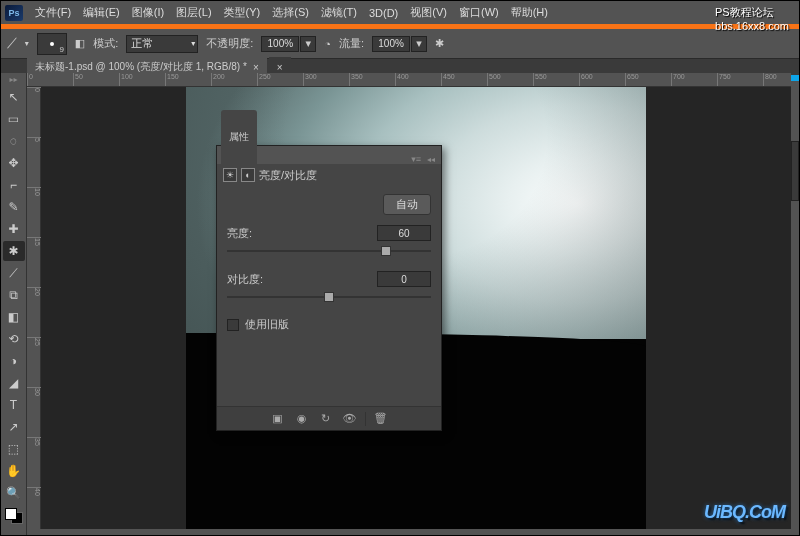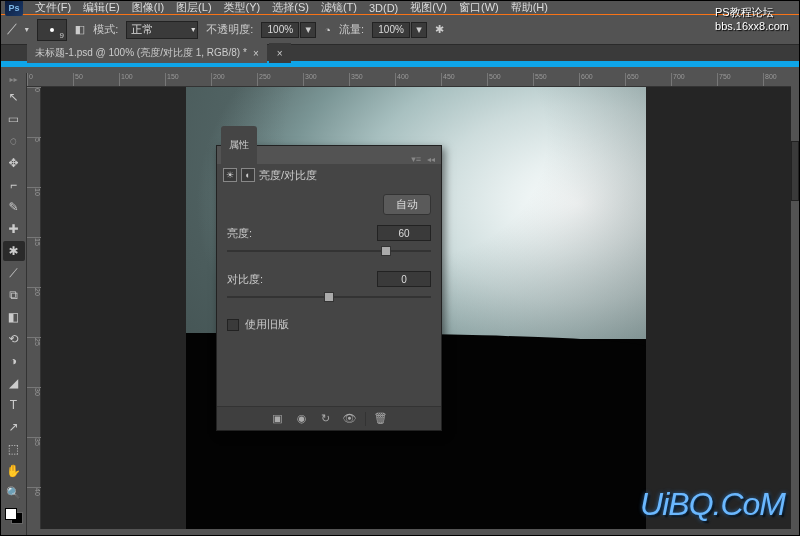--- a/index.html
+++ b/index.html
@@ -1,17 +1,17 @@
 <!DOCTYPE html>
 <html><head>
 <meta charset="utf-8">
 <style>
 *{margin:0;padding:0;box-sizing:border-box;font-family:"Microsoft YaHei",Arial,sans-serif;user-select:none}
 body{width:800px;height:536px;background:#535353;overflow:hidden;position:relative;border:1px solid #000}
-.menubar{height:14px;background:#535353;display:flex;align-items:center;padding:0 4px;font-size:11px;color:#ddd;border-bottom:1px solid #f97316}
+.menubar{height:28px;background:#535353;display:flex;align-items:center;padding:0 4px;font-size:11px;color:#ddd;border-bottom:5px solid #f97316}
 .ps-logo{width:18px;height:16px;background:linear-gradient(135deg,#0a1a3a,#1a3a6a);display:flex;align-items:center;justify-content:center;color:#7db8e8;font-weight:bold;font-size:9px;border-radius:2px;margin-right:6px}
 .menu-item{padding:2px 6px;cursor:pointer}
 .optbar{height:30px;background:#535353;display:flex;align-items:center;padding:0 6px;font-size:11px;color:#ccc;border-bottom:1px solid #2a2a2a;gap:8px}
 .brush-prev{width:30px;height:22px;background:#3a3a3a;border:1px solid #222;display:flex;align-items:center;justify-content:center;position:relative}
 .brush-prev::after{content:"9";position:absolute;bottom:0;right:2px;font-size:8px;color:#ccc}
 .brush-dot{width:4px;height:4px;background:#fff;border-radius:50%}
 .dd{height:18px;background:#3a3a3a;border:1px solid #222;padding:0 14px 0 4px;color:#ddd;font-size:11px;position:relative;display:inline-flex;align-items:center}
 .dd::after{content:"▾";position:absolute;right:2px;font-size:8px}
 .pct-box{display:inline-flex;align-items:center}
 .pct-in{width:38px;height:16px;background:#3a3a3a;border:1px solid #222;color:#ddd;font-size:10px;text-align:center}
@@ -31,38 +31,38 @@
 .sw-f{position:absolute;width:12px;height:12px;background:#fff;border:1px solid #000;top:0;left:0}
 .sw-b{position:absolute;width:12px;height:12px;background:#000;border:1px solid #666;bottom:0;right:0}
 .canvas-area{position:absolute;top:86px;left:40px;right:8px;bottom:6px;background:#252525;overflow:hidden}
 .canvas{position:absolute;top:0;left:145px;width:460px;height:450px;background:#000}
 .sky{position:absolute;top:0;left:0;right:0;height:260px;background:radial-gradient(ellipse 380px 260px at 85% 45%,#fcfefe 0%,#e8f0f0 18%,#cddcdc 38%,#a8c0c0 58%,#7a9595 78%,#556868 100%)}
 .vig{position:absolute;top:0;left:0;right:0;height:260px;background:radial-gradient(ellipse at 50% 20%,transparent 40%,rgba(40,50,50,0.35) 100%)}
 .ground{position:absolute;top:252px;left:0;right:0;bottom:0;background:#030303}
 .ground::before{content:"";position:absolute;top:-6px;left:0;right:0;height:14px;background:#030303;border-radius:0 80% 0 0/0 14px 0 0}
 .panel{position:absolute;top:144px;left:215px;width:226px;height:286px;background:#535353;border:1px solid #222;box-shadow:3px 3px 8px rgba(0,0,0,0.5);display:flex;flex-direction:column;font-size:11px;color:#ccc}
 .panel-tabs{height:18px;display:flex;align-items:flex-end;padding:0 4px}
-.panel-tab{background:#454545;padding:12px 8px;font-size:10px;border-radius:3px 3px 0 0}
+.panel-tab{background:#454545;padding:20px 8px;font-size:10px;border-radius:3px 3px 0 0}
 .panel-hdr{height:22px;background:#454545;display:flex;align-items:center;padding:0 6px;gap:4px}
 .hdr-ico{width:14px;height:14px;border:1px solid #888;background:#3a3a3a;display:flex;align-items:center;justify-content:center;font-size:9px}
 .panel-body{flex:1;background:#454545;padding:8px 10px}
 .auto-row{display:flex;justify-content:flex-end;margin-bottom:10px}
 .auto-btn{padding:2px 12px;background:#5a5a5a;border:1px solid #333;border-radius:3px;font-size:11px;color:#ddd;cursor:pointer}
 .ctrl{margin-bottom:14px}
 .ctrl-row{display:flex;justify-content:space-between;align-items:center;margin-bottom:4px}
 .ctrl-val{width:54px;height:16px;background:#3a3a3a;border:1px solid #222;color:#ddd;font-size:10px;text-align:center}
 .slider{height:12px;position:relative}
 .track{position:absolute;top:5px;left:0;right:0;height:2px;background:#333}
 .thumb{position:absolute;top:1px;width:10px;height:10px;background:#aaa;border:1px solid #333;transform:translateX(-50%)}
 .chk-row{display:flex;align-items:center;gap:6px;margin-top:0}
 .chk{width:12px;height:12px;background:#3a3a3a;border:1px solid #222}
 .panel-ftr{height:24px;background:#3f3f3f;border-top:1px solid #333;display:flex;align-items:center;justify-content:center;gap:6px}
 .ftr-ico{width:18px;height:16px;display:flex;align-items:center;justify-content:center;font-size:11px;color:#aaa;cursor:pointer}
 .wm1{position:absolute;top:4px;right:10px;color:#fff;font-size:11px;text-shadow:1px 1px 1px #000}
-.wm2{position:absolute;bottom:12px;right:14px;font-family:Arial;font-size:32px;font-weight:normal;font-style:italic;color:#6bb8ff;text-shadow:0 0 4px #2a6aaa,2px 2px 2px #000;letter-spacing:-1px}
+.wm2{position:absolute;bottom:12px;right:14px;font-family:Arial;font-size:18px;font-weight:bold;font-style:italic;color:#6bb8ff;text-shadow:0 0 4px #2a6aaa,2px 2px 2px #000;letter-spacing:-1px}
 .collapse{position:absolute;top:140px;right:0;width:8px;height:60px;background:#3a3a3a;border:1px solid #222}
 </style>
 </head>
 <body>
 
 <div class="wm1"><span>PS教程论坛</span><br><span>bbs.16xx8.com</span></div>
 
 <div class="menubar">
   <div class="ps-logo">Ps</div>
   <div class="menu-item">文件(F)</div>

